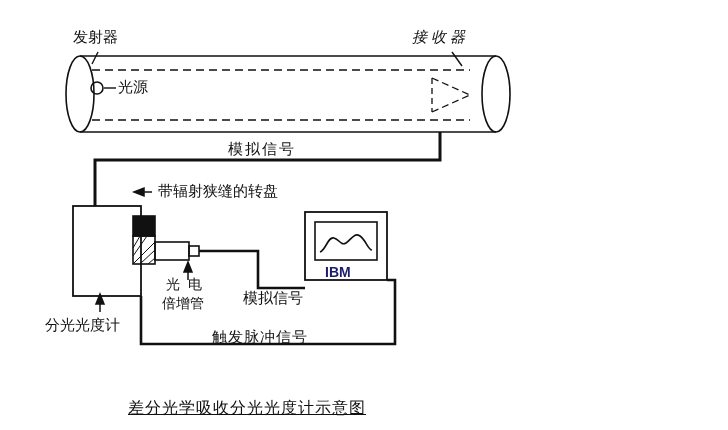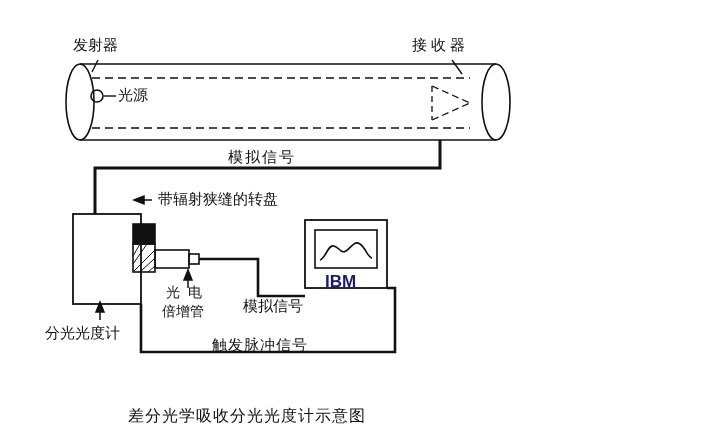--- a/index.html
+++ b/index.html
@@ -3,40 +3,40 @@
 <meta charset="utf-8">
 <style>
   html,body{margin:0;padding:0;}
   body{
     width:728px;height:430px;
     background:#ffffff;
     font-family:"Liberation Sans","DejaVu Sans",sans-serif;
     overflow:hidden;
     position:relative;
   }
-  #stage{position:absolute;left:0;top:0;width:728px;height:419px;margin-top:8px;}
+  #stage{position:absolute;left:0;top:0;width:728px;height:419px;}
   svg#diagram{position:absolute;left:0;top:0;width:728px;height:430px;}
   .lbl{
     position:absolute;
     color:#111111;
     font-size:15px;
     line-height:1.15;
     white-space:pre;
     font-family:"Liberation Sans","DejaVu Sans",sans-serif;
   }
   .caption{
     position:absolute;
     font-size:16px;
     color:#111111;
     letter-spacing:1px;
     white-space:pre;
   }
   .ibm{
     position:absolute;
-    font-size:17px;
+    font-size:14px;
     font-weight:bold;
     color:#1b1b6b;
     letter-spacing:0px;
     font-family:"Liberation Sans","DejaVu Sans",sans-serif;
   }
   .vtext{
     position:absolute;
     font-size:14px;
     color:#111111;
     white-space:pre;
@@ -123,30 +123,30 @@
     <g stroke="#111111" fill="none" stroke-width="2.6">
       <polyline points="199,251 258,251 258,288 305,288"></polyline>
     </g>
     <g stroke="#111111" fill="none" stroke-width="2.6">
       <polyline points="141,296 141,344 395,344 395,280 387,280"></polyline>
     </g>
 
   </svg>
 
   <div class="lbl" style="left:73px;top:28px;">发射器</div>
-  <div class="lbl" style="left:412px;top:28px;letter-spacing:4px;">接收器</div>
+  <div class="lbl" style="left:412px;top:28px;letter-spacing:4px;font-style:italic;">接收器</div>
   <div class="lbl" style="left:118px;top:78px;text-align:right;">光源</div>
   <div class="lbl" style="left:228px;top:140px;letter-spacing:2px;">模拟信号</div>
   <div class="lbl" style="left:45px;top:316px;">分光光度计</div>
   <div class="lbl" style="left:158px;top:182px;">带辐射狭缝的转盘</div>
 
   <div class="vtext" style="left:166px;top:277px;">光</div>
   <div class="vtext" style="left:188px;top:277px;">电</div>
   <div class="vtext" style="left:162px;top:296px;">倍增管</div>
 
   <div class="lbl" style="left:243px;top:289px;">模拟信号</div>
   <div class="lbl" style="left:212px;top:328px;letter-spacing:1px;">触发脉冲信号</div>
 
   <div class="ibm" style="left:325px;top:264px;">IBM</div>
 
-  <div class="caption" style="left:128px;top:398px;">差分光学吸收分光光度计示意图</div>
+  <div class="caption" style="left:128px;top:398px;text-decoration:underline;">差分光学吸收分光光度计示意图</div>
 
 </div>
 
 </body></html>

